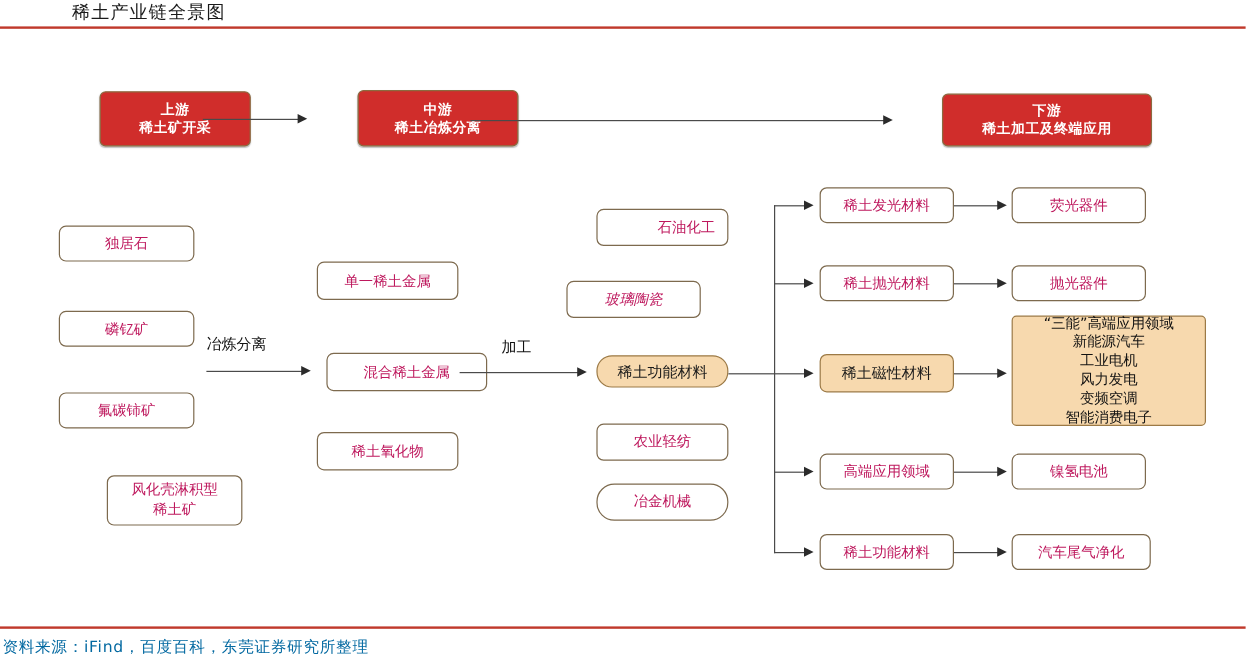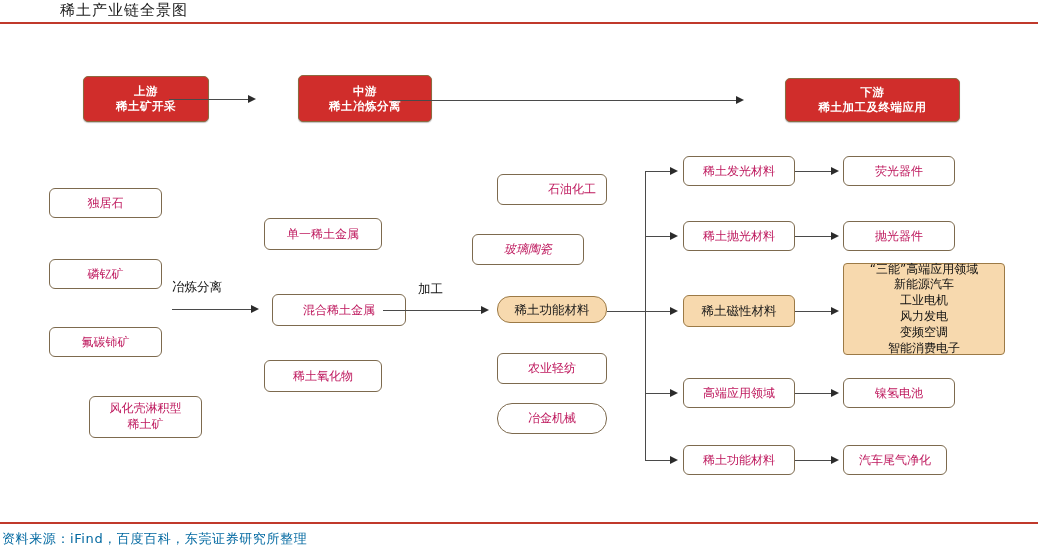--- a/index.html
+++ b/index.html
@@ -222,20 +222,20 @@
       <div>工业电机</div>
       <div>风力发电</div>
       <div>变频空调</div>
       <div>智能消费电子</div>
     </div>
   </div>
 
   <div class="node node-plain" style="left:843px;top:378px;width:112px;height:30px;">
     <span>镍氢电池</span>
   </div>
-  <div class="node node-plain" style="left:843px;top:445px;width:104px;height:30px;">
+  <div class="node node-plain" style="left:843px;top:445px;width:116px;height:30px;">
     <span>汽车尾气净化</span>
   </div>
 
   <div class="rule-bottom"></div>
   <div class="source-note">资料来源：iFind，百度百科，东莞证券研究所整理</div>
 
 </div>
 
 </body></html>

